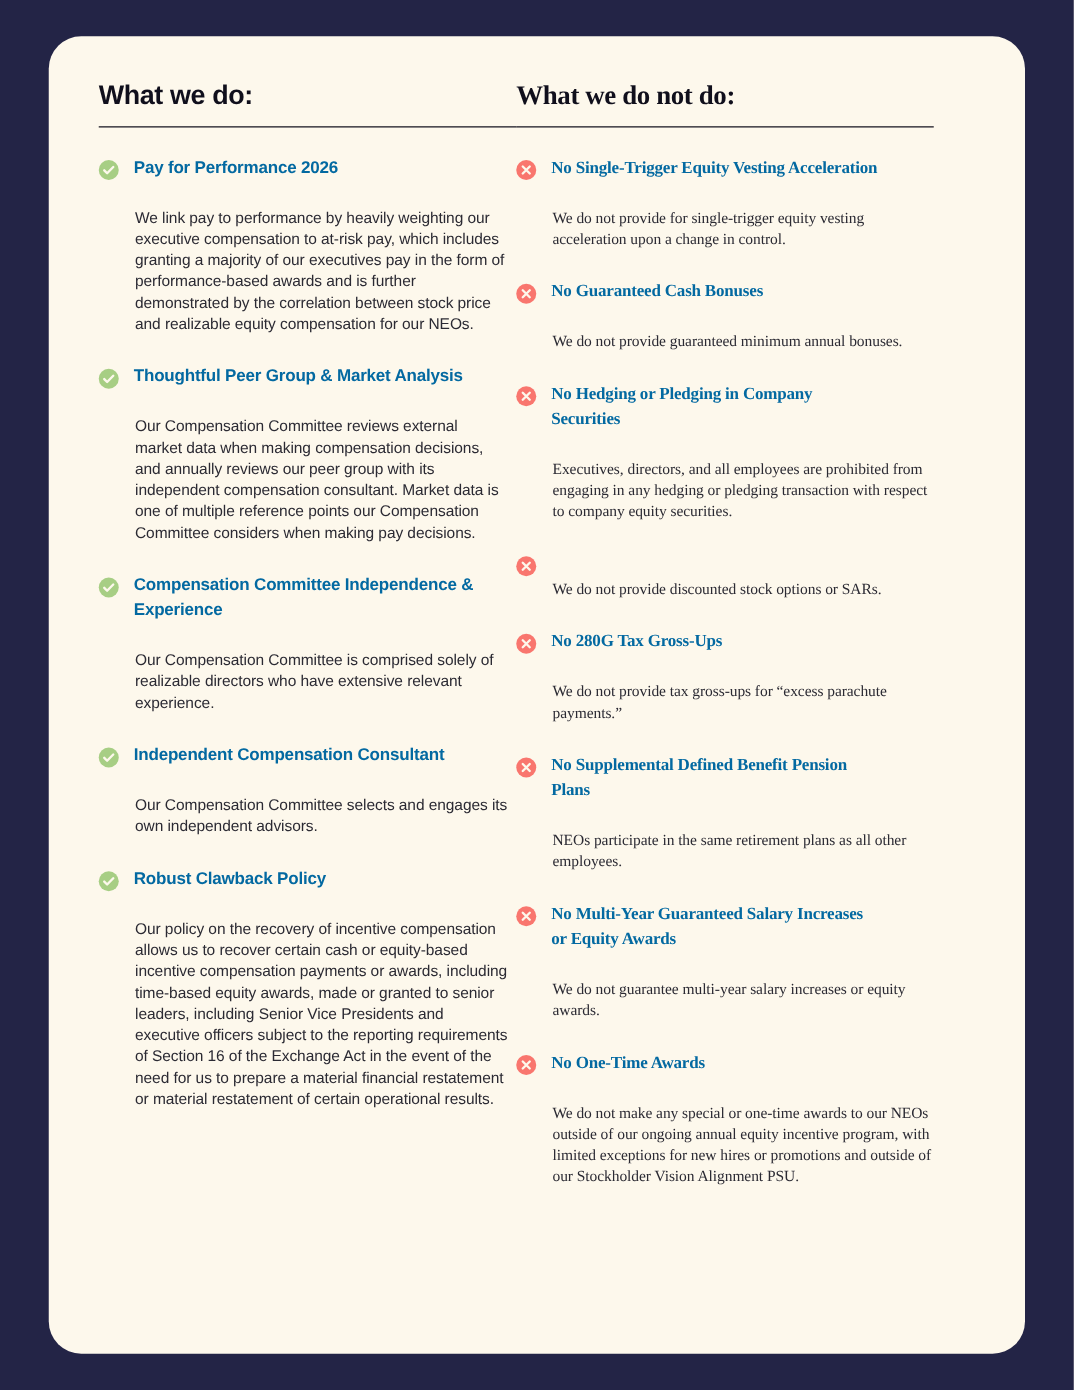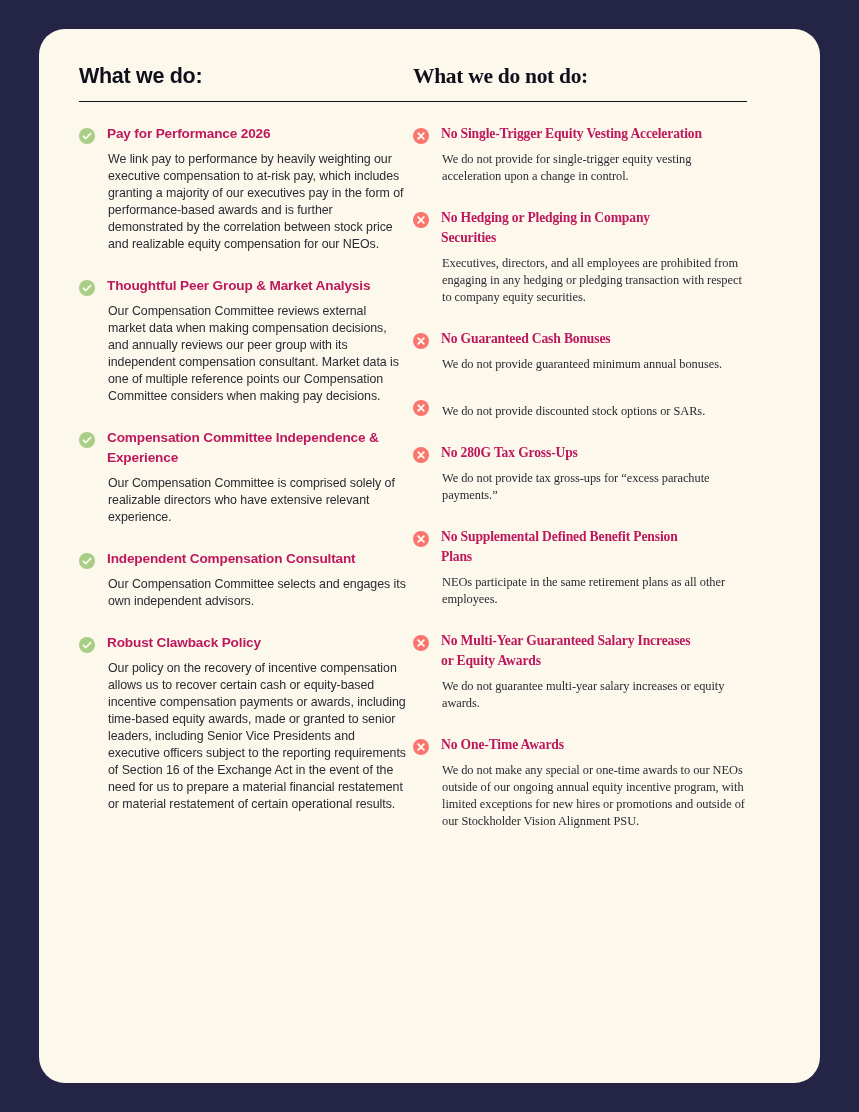--- a/index.html
+++ b/index.html
@@ -89,31 +89,31 @@
     width: 16px;
     height: 16px;
     display: block;
   }
 
   .item-body { flex: 1 1 auto; min-width: 0; }
 
   .item-title {
     font-size: 13.6px;
     font-weight: bold;
-    color: #be185d;
+    color: #0369a1;
     line-height: 1.47;
     letter-spacing: -0.15px;
   }
 
   .item-desc {
     font-size: 12.4px;
     color: #2B2A33;
     line-height: 1.37;
     letter-spacing: -0.05px;
-    margin-top: 7px;
+    margin-top: 22px;
     padding-left: 1px;
   }
 
   .column.left  .item-title,
   .column.left  .item-desc  { max-width: 306px; }
 
   .column.right .item-title { max-width: 262px; }
   .column.right .item-desc  { max-width: 306px; }
 
   .column.left .item.wide-desc .item-desc { max-width: 312px; }
@@ -201,42 +201,42 @@
               <div class="item-desc">We do not provide for single-trigger equity vesting acceleration upon a change in control.</div>
             </div>
           </div>
           <div class="item">
             <span class="badge no">
               <svg viewBox="0 0 16 16" aria-hidden="true">
                 <path d="M5.2 5.2 L10.8 10.8 M10.8 5.2 L5.2 10.8" fill="none" stroke="#FDF8EC" stroke-width="1.9" stroke-linecap="round"></path>
               </svg>
             </span>
             <div class="item-body">
+              <div class="item-title">No Guaranteed Cash Bonuses</div>
+              <div class="item-desc">We do not provide guaranteed minimum annual bonuses.</div>
+            </div>
+          </div>
+          <div class="item">
+            <span class="badge no">
+              <svg viewBox="0 0 16 16" aria-hidden="true">
+                <path d="M5.2 5.2 L10.8 10.8 M10.8 5.2 L5.2 10.8" fill="none" stroke="#FDF8EC" stroke-width="1.9" stroke-linecap="round"></path>
+              </svg>
+            </span>
+            <div class="item-body">
               <div class="item-title">No Hedging or Pledging in Company Securities</div>
               <div class="item-desc">Executives, directors, and all employees are prohibited from engaging in any hedging or pledging transaction with respect to company equity securities.</div>
             </div>
           </div>
           <div class="item">
             <span class="badge no">
               <svg viewBox="0 0 16 16" aria-hidden="true">
                 <path d="M5.2 5.2 L10.8 10.8 M10.8 5.2 L5.2 10.8" fill="none" stroke="#FDF8EC" stroke-width="1.9" stroke-linecap="round"></path>
               </svg>
             </span>
             <div class="item-body">
-              <div class="item-title">No Guaranteed Cash Bonuses</div>
-              <div class="item-desc">We do not provide guaranteed minimum annual bonuses.</div>
-            </div>
-          </div>
-          <div class="item">
-            <span class="badge no">
-              <svg viewBox="0 0 16 16" aria-hidden="true">
-                <path d="M5.2 5.2 L10.8 10.8 M10.8 5.2 L5.2 10.8" fill="none" stroke="#FDF8EC" stroke-width="1.9" stroke-linecap="round"></path>
-              </svg>
-            </span>
-            <div class="item-body">
               <div class="item-desc">We do not provide discounted stock options or SARs.</div>
             </div>
           </div>
           <div class="item">
             <span class="badge no">
               <svg viewBox="0 0 16 16" aria-hidden="true">
                 <path d="M5.2 5.2 L10.8 10.8 M10.8 5.2 L5.2 10.8" fill="none" stroke="#FDF8EC" stroke-width="1.9" stroke-linecap="round"></path>
               </svg>
             </span>
             <div class="item-body">

